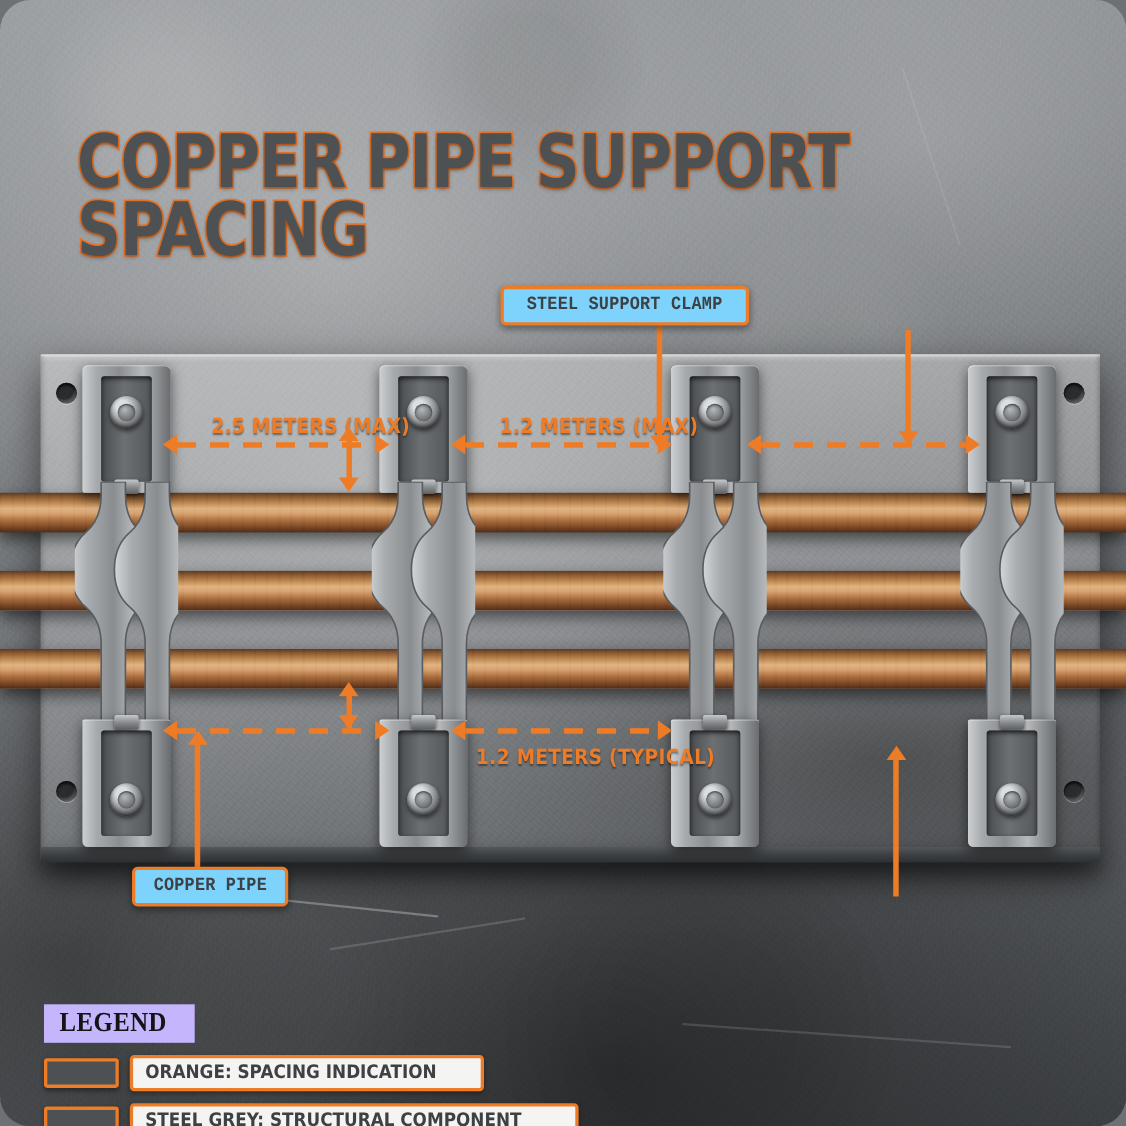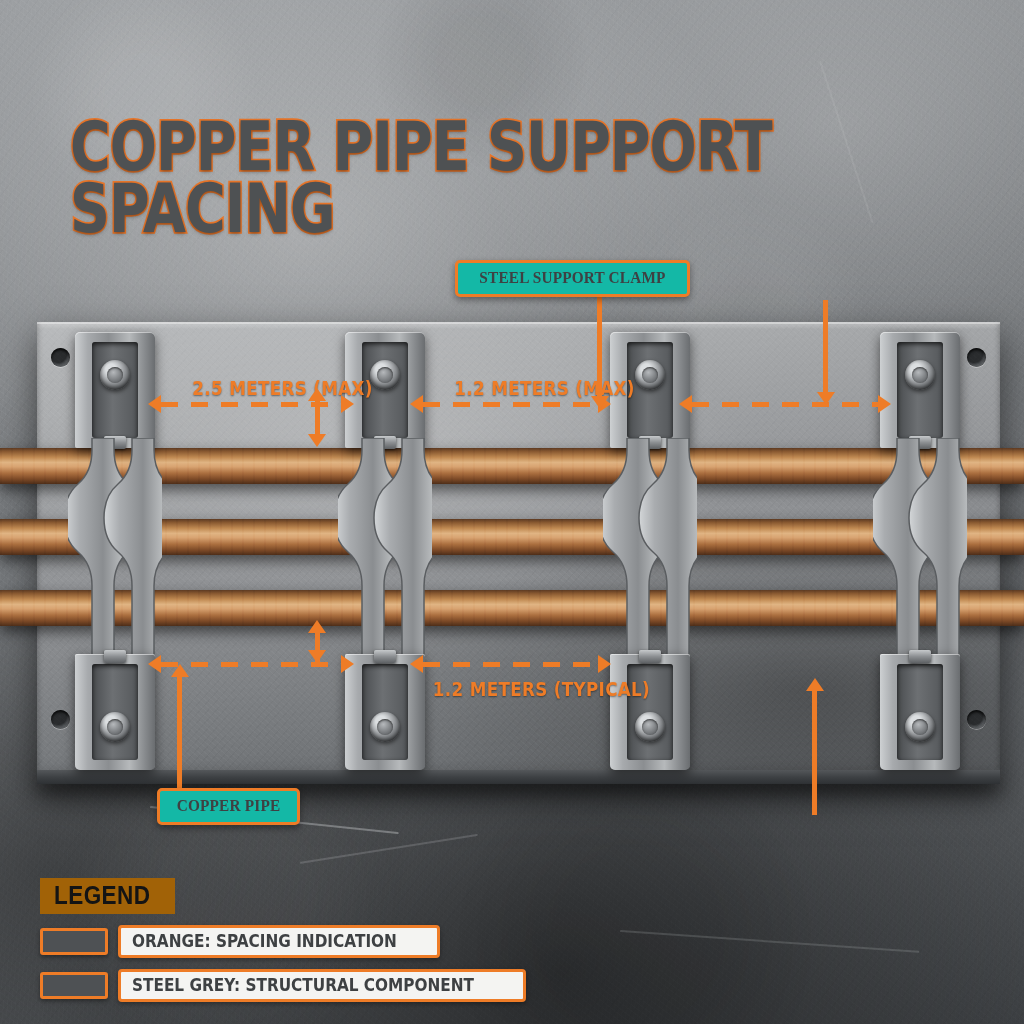--- a/index.html
+++ b/index.html
@@ -5,21 +5,21 @@
 <style>
   * { margin:0; padding:0; box-sizing:border-box; }
   html,body { width:1024px; height:1024px; overflow:hidden; }
   body {
     font-family:"Liberation Sans", sans-serif;
     background:#6e7174;
     position:relative;
   }
 
   
-  #stage { position:absolute; inset:0; overflow:hidden; }
+  #stage { position:absolute; inset:0; overflow:hidden;border-radius:28px; }
 
   .wall {
     position:absolute; inset:0;
     background:
       radial-gradient(ellipse 70% 55% at 30% 22%, rgba(255,255,255,.30), rgba(255,255,255,0) 62%),
       radial-gradient(ellipse 60% 45% at 82% 12%, rgba(255,255,255,.18), rgba(255,255,255,0) 60%),
       radial-gradient(ellipse 80% 60% at 55% 95%, rgba(0,0,0,.42), rgba(0,0,0,0) 65%),
       radial-gradient(ellipse 50% 40% at 5% 85%, rgba(0,0,0,.33), rgba(0,0,0,0) 70%),
       linear-gradient(168deg,#9a9da0 0%,#85888b 26%,#6d7073 55%,#56595c 78%,#3f4245 100%);
   }
@@ -175,36 +175,36 @@
   .dim-text {
     position:absolute; color:#ee7c27; font-weight:bold;
     font-family:"DejaVu Sans", sans-serif; font-size:19px;
     letter-spacing:.4px; white-space:nowrap;
     transform:scaleX(.88); transform-origin:center;
     text-shadow:0 1px 2px rgba(0,0,0,.45);
   }
 
   
   .callout {
-    position:absolute; background:#14b8a6; border:3px solid #ee7c27;
+    position:absolute; background:#7dd3fc; border:3px solid #ee7c27;
     border-radius:5px; padding:5px 11px 6px;
     color:#3e4143; font-weight:bold; font-size:17px;
-    font-family:Liberation Serif, serif;
+    font-family:Liberation Mono, monospace;
     letter-spacing:.2px; white-space:nowrap;
     box-shadow:0 3px 7px rgba(0,0,0,.4);
   }
   .callout span { display:block; transform:scaleX(.9); transform-origin:center; }
   .leader { position:absolute; width:5px; background:#ee7c27; }
 
   
   #legend { position:absolute; left:40px; top:878px; }
   #legend-title {
-    display:inline-block; background:#a16207; color:#141414;
-    font-family:Liberation Sans, sans-serif; font-weight:bold; font-size:25px;
-    padding:3px 14px 4px; letter-spacing:.5px;
+    display:inline-block; background:#c4b5fd; color:#141414;
+    font-family:Liberation Serif, serif; font-weight:bold; font-size:25px;
+    padding:3px 14px 4px; letter-spacing:.5px;margin-top:35px;
   }
   #legend-title span { display:block; transform:scaleX(.9); transform-origin:left center; }
   .legend-row { display:flex; align-items:center; margin-top:11px; }
   .swatch {
     width:68px; height:27px; border:3px solid #ee7c27; border-radius:3px;
     background:#4e5154; box-shadow:0 2px 4px rgba(0,0,0,.4);
   }
   .legend-label {
     margin-left:10px; background:#f4f4f2; border:3px solid #ee7c27; border-radius:4px;
     padding:3px 11px 4px; color:#3e4143; font-weight:bold; font-size:17px;
@@ -357,21 +357,21 @@
     <div class="varrow down" style="left:591px;top:396px;"></div>
     <div class="callout" style="left:455px;top:260px;">
       <span>STEEL SUPPORT CLAMP</span>
     </div>
 
     <div class="leader" style="left:823px;top:300px;height:100px;"></div>
     <div class="varrow down" style="left:817px;top:392px;"></div>
 
     <div class="leader" style="left:177px;top:676px;height:114px;"></div>
     <div class="varrow up" style="left:171px;top:664px;"></div>
-    <div class="callout" style="left:120px;top:788px;margin-left:37px;">
+    <div class="callout" style="left:120px;top:788px;">
       <span>COPPER PIPE</span>
     </div>
 
     <div class="leader" style="left:812px;top:690px;height:125px;"></div>
     <div class="varrow up" style="left:806px;top:678px;"></div>
   </div>
 
   <div id="legend">
     <div id="legend-title">
       <span>LEGEND</span>

